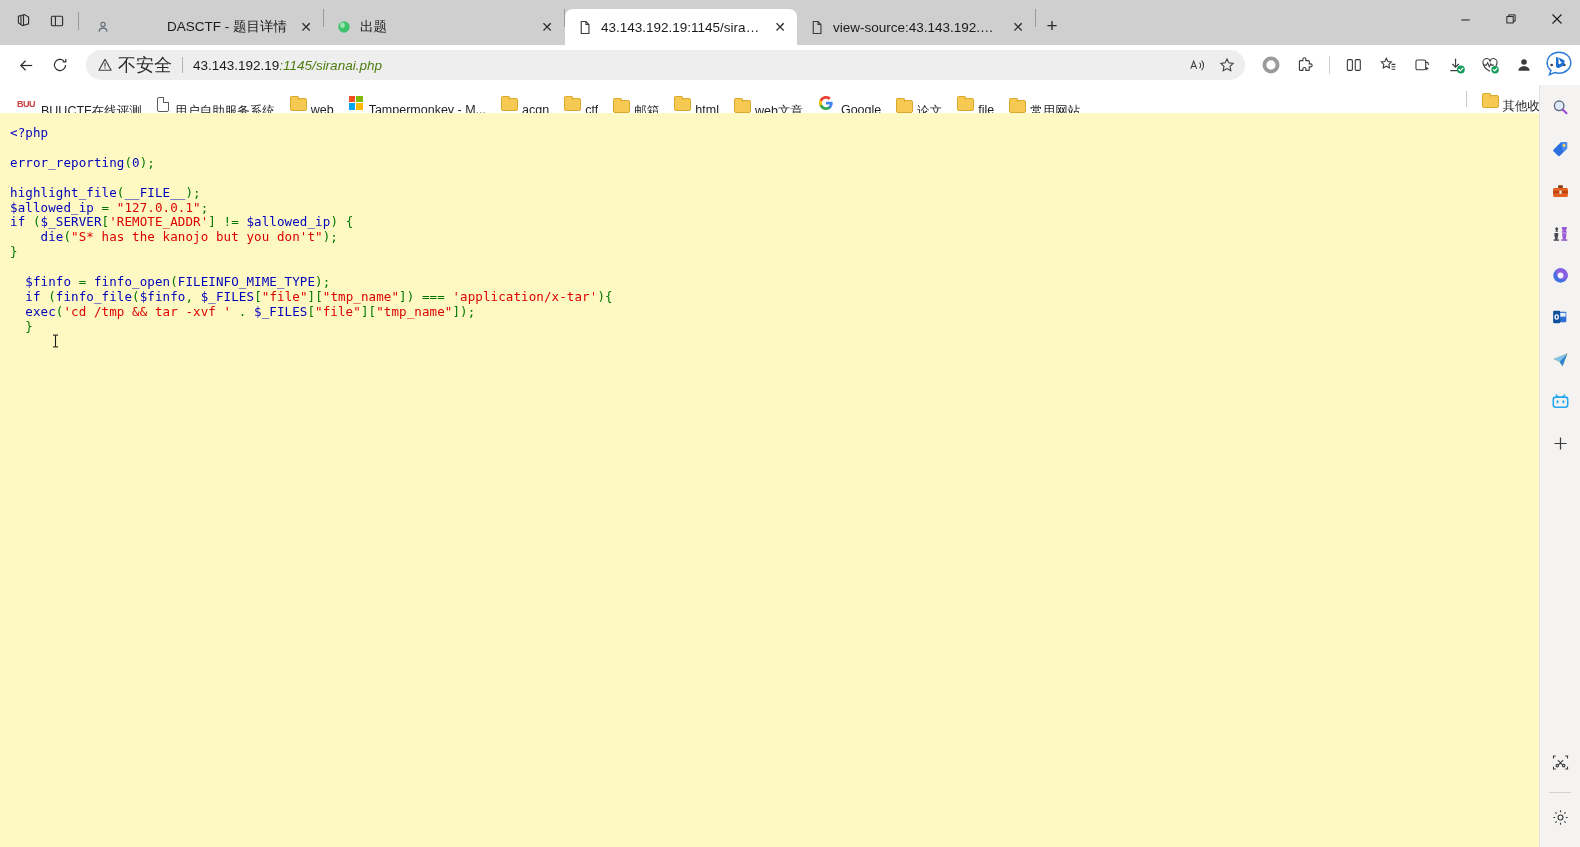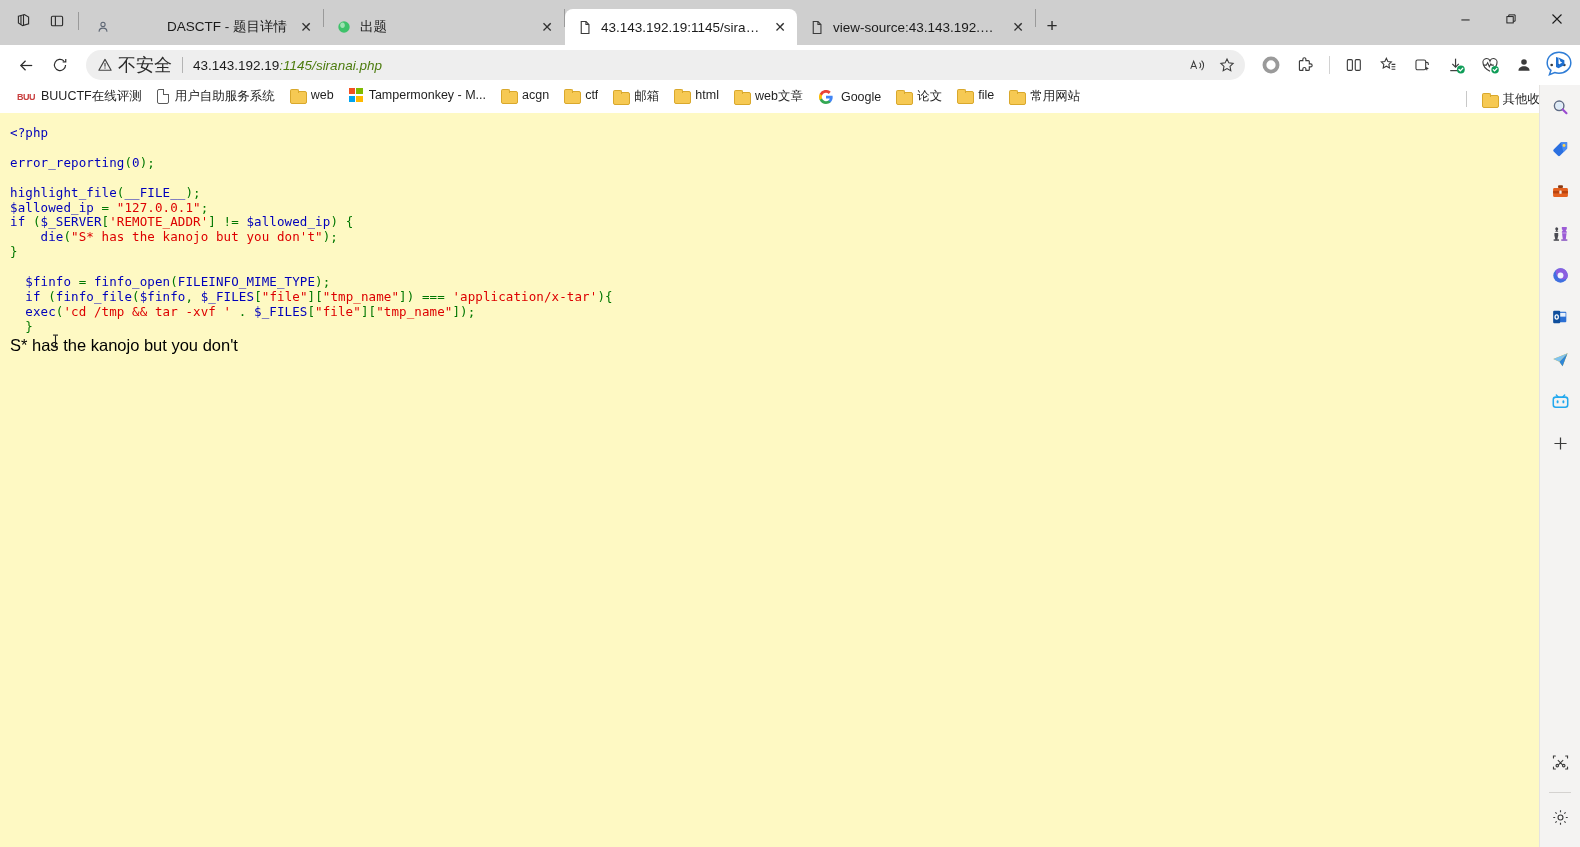--- a/index.html
+++ b/index.html
@@ -132,21 +132,21 @@
     color: #1f1f1f;
     position: relative;
   }
   .bm {
     display: flex; align-items: center; gap: 6px;
     padding: 3px 7px;
     border-radius: 5px;
     white-space: nowrap;
     max-width: 160px;
   }
-  .bm-label { overflow: hidden; text-overflow: ellipsis; white-space: nowrap; }
+  .bm-label { overflow: hidden; text-overflow: ellipsis; white-space: nowrap; margin-top: 15px; }
   .bm-right {
     position: absolute; right: 8px; top: 0;
     height: 28px; display: flex; align-items: center; gap: 2px;
   }
   .bm-div { width: 1px; height: 16px; background: #c8c8c8; margin-right: 6px; }
 
   
   .folder { width: 15px; height: 13px; position: relative; flex: 0 0 auto; }
   .folder:before {
     content:''; position:absolute; left:0; top:2px; width:15px; height:11px;
@@ -520,21 +520,20 @@
 
 <div class="bell-btn">
   <svg width="17" height="17" viewBox="0 0 18 18">
     <path d="M9 1.8c-2.5 0-4.3 1.9-4.3 4.4v3.2l-1.2 2.1h11L13.3 9.4V6.2C13.3 3.7 11.5 1.8 9 1.8z" fill="#1b8ef2"></path>
     <path d="M7.2 12.6a1.8 1.8 0 0 0 3.6 0z" fill="#1b8ef2"></path>
   </svg>
 </div>
 
 <div class="viewport">
   <div class="codeblock" id="codeblock"><div><span class="kw">&lt;?php</span></div><div>&nbsp;</div><div><span class="kw">error_reporting</span><span class="pun">(</span><span class="kw">0</span><span class="pun">)</span><span class="pun">;</span></div><div>&nbsp;</div><div><span class="kw">highlight_file</span><span class="pun">(</span><span class="kw">__FILE__</span><span class="pun">)</span><span class="pun">;</span></div><div><span class="kw">$allowed_ip</span><span class="pun"> = </span><span class="str">"127.0.0.1"</span><span class="pun">;</span></div><div><span class="kw">if</span><span class="pun"> (</span><span class="kw">$_SERVER</span><span class="pun">[</span><span class="str">'REMOTE_ADDR'</span><span class="pun">]</span><span class="pun"> != </span><span class="kw">$allowed_ip</span><span class="pun">) {</span></div><div><span class="dft">    </span><span class="kw">die</span><span class="pun">(</span><span class="str">"S* has the kanojo but you don't"</span><span class="pun">)</span><span class="pun">;</span></div><div><span class="pun">}</span></div><div>&nbsp;</div><div><span class="dft">  </span><span class="kw">$finfo</span><span class="pun"> = </span><span class="kw">finfo_open</span><span class="pun">(</span><span class="kw">FILEINFO_MIME_TYPE</span><span class="pun">)</span><span class="pun">;</span></div><div><span class="dft">  </span><span class="kw">if</span><span class="pun"> (</span><span class="kw">finfo_file</span><span class="pun">(</span><span class="kw">$finfo</span><span class="pun">, </span><span class="kw">$_FILES</span><span class="pun">[</span><span class="str">"file"</span><span class="pun">]</span><span class="pun">[</span><span class="str">"tmp_name"</span><span class="pun">]</span><span class="pun">) === </span><span class="str">'application/x-tar'</span><span class="pun">){</span></div><div><span class="dft">  </span><span class="kw">exec</span><span class="pun">(</span><span class="str">'cd /tmp &amp;&amp; tar -xvf '</span><span class="pun"> . </span><span class="kw">$_FILES</span><span class="pun">[</span><span class="str">"file"</span><span class="pun">]</span><span class="pun">[</span><span class="str">"tmp_name"</span><span class="pun">]</span><span class="pun">)</span><span class="pun">;</span></div><div><span class="pun">  }</span></div></div>
-  <div class="body-text">S* has the kanojo but you don't</div>
   <div class="icaret">
     <svg width="9" height="16" viewBox="0 0 9 16" stroke="#1b1b1b" stroke-width="1.1" fill="none">
       <path d="M4.5 2.4v11.2"></path>
         <path d="M2 2.1h5"></path>
         <path d="M2 13.9h5"></path>
     </svg>
   </div>
 </div>
 
 <div class="sidebar">

